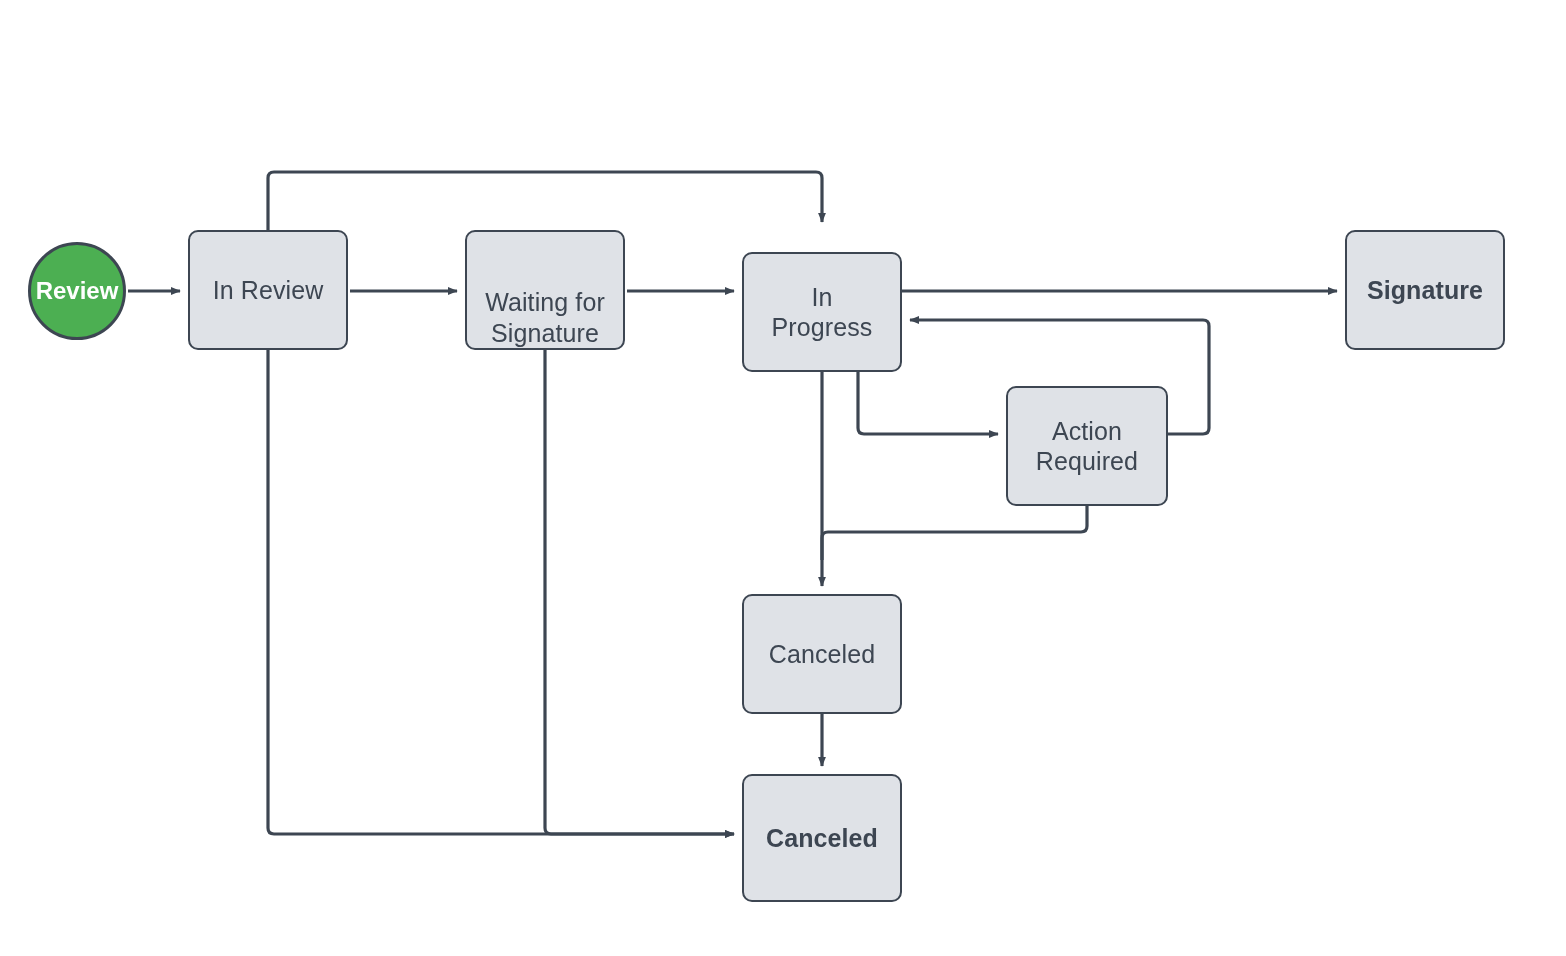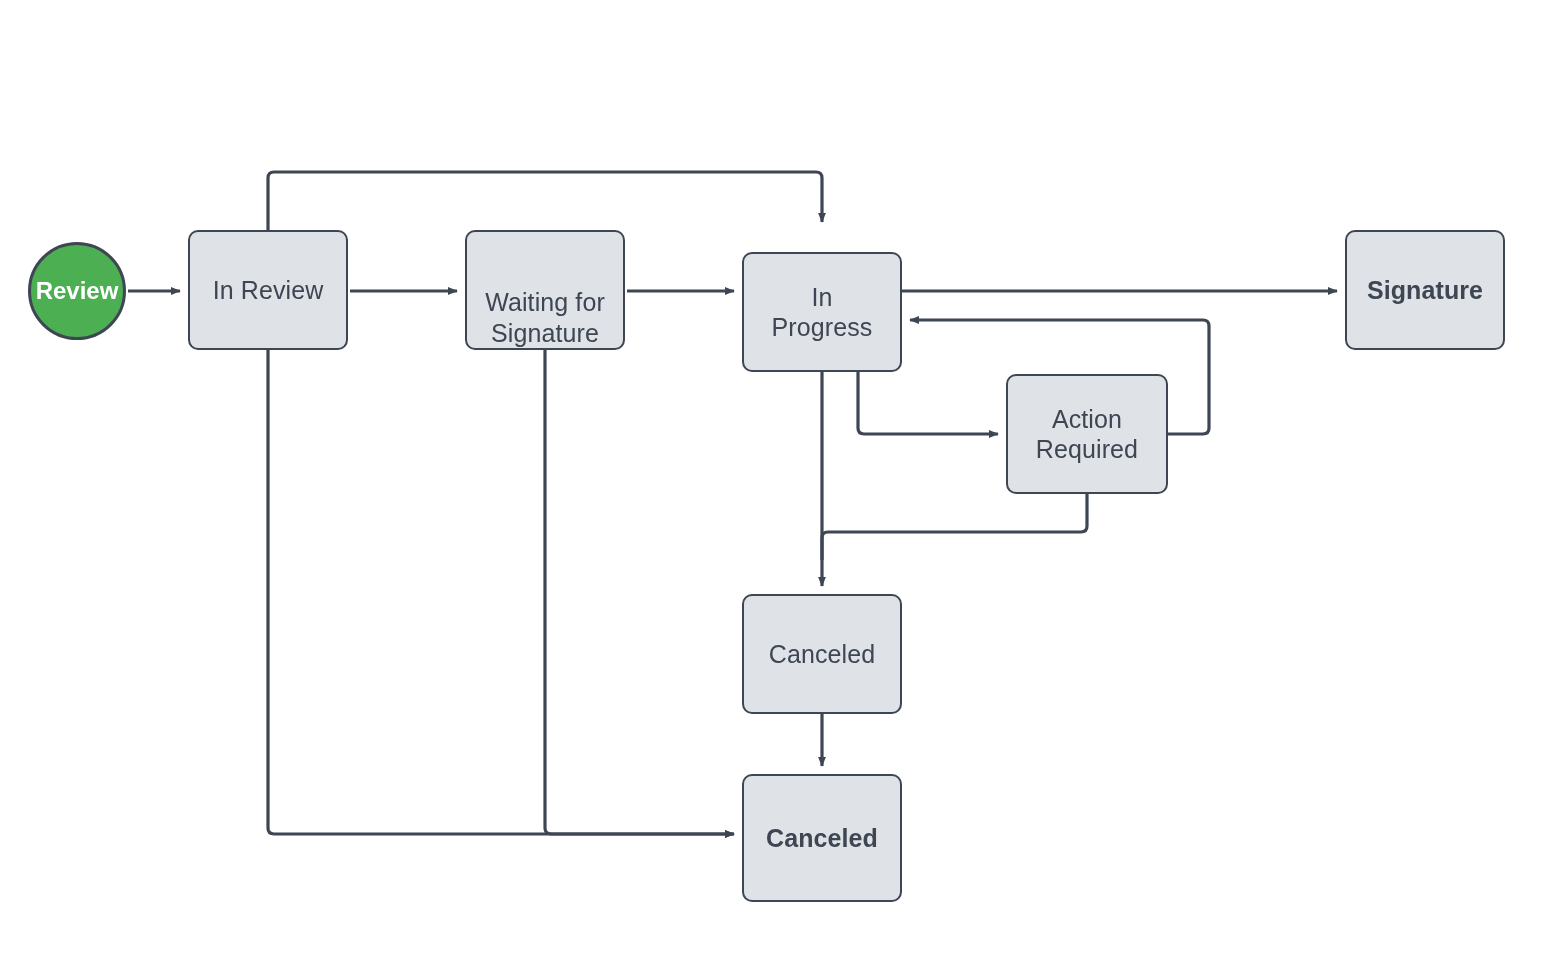--- a/index.html
+++ b/index.html
@@ -119,21 +119,21 @@
 
   <div class="node" style="left:742px; top:230px; width:160px; height:120px;margin-top:22px;">
     <span class="node-label">In
 Progress</span>
   </div>
 
   <div class="node bold" style="left:1345px; top:230px; width:160px; height:120px;">
     <span class="node-label">Signature</span>
   </div>
 
-  <div class="node" style="left:1006px; top:374px; width:162px; height:120px;">
+  <div class="node" style="left:1006px; top:386px; width:162px; height:120px;">
     <span class="node-label">Action
 Required</span>
   </div>
 
   <div class="node" style="left:742px; top:594px; width:160px; height:120px;">
     <span class="node-label">Canceled</span>
   </div>
 
   <div class="node bold" style="left:742px; top:774px; width:160px; height:128px;">
     <span class="node-label">Canceled</span>

